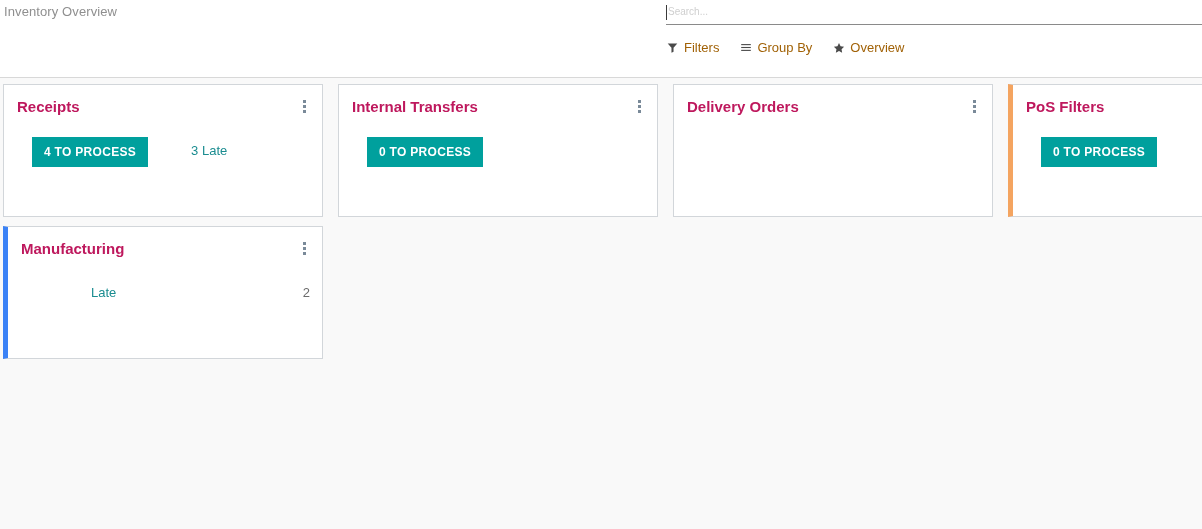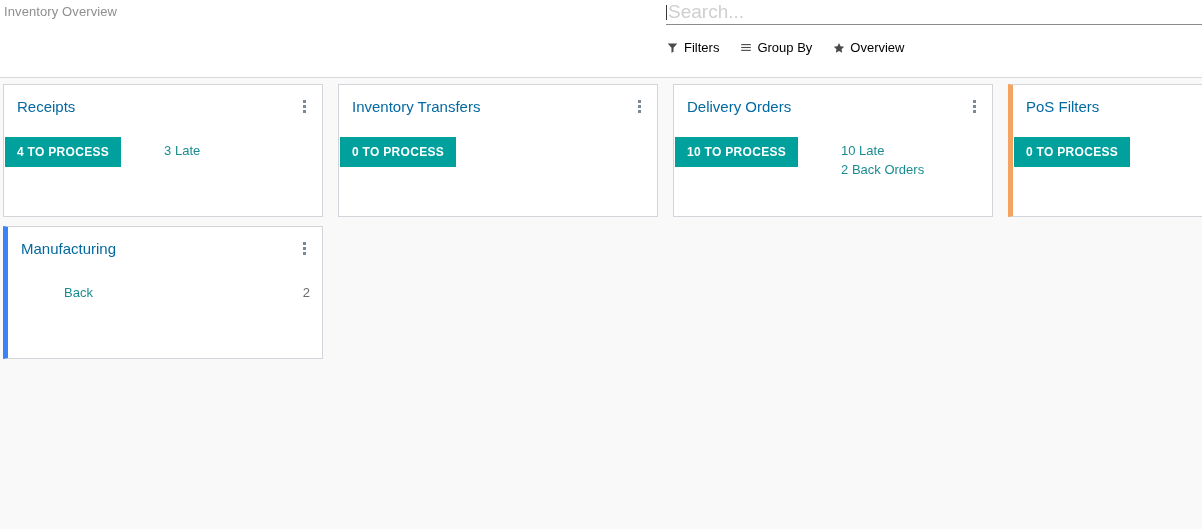--- a/index.html
+++ b/index.html
@@ -53,21 +53,21 @@
     height: 15px;
     background: #3a3a3a;
     margin-right: 1px;
     flex: 0 0 auto;
   }
   .search-input {
     border: 0;
     outline: 0;
     background: transparent;
     font-family: "Liberation Sans", sans-serif;
-    font-size: 19px;
+    font-size: 10px;
     color: #4d7c0f;
     width: 520px;
     padding: 0;
     height: 18px;
     line-height: 18px;
   }
   .search-input::placeholder {
     color: #cfcfcf;
     opacity: 1;
   }
@@ -78,21 +78,21 @@
     top: 40px;
     display: flex;
     align-items: center;
     gap: 20px;
   }
   .sb-btn {
     display: inline-flex;
     align-items: center;
     gap: 5px;
     font-size: 13px;
-    color: #000000;
+    color: #a16207;
     cursor: pointer;
     user-select: none;
     white-space: nowrap;
     font-weight: 400;
   }
   .sb-btn .ic {
     display: inline-flex;
     align-items: center;
     justify-content: center;
     width: 13px;
@@ -127,22 +127,22 @@
   }
   .card.accent-blue  { border-left: 5px solid #3b82f6; }
   .card.accent-orange{ border-left: 5px solid #f3a košt; }
   .card.accent-orange{ border-left: 5px solid #f4a460; }
 
   .card-title {
     position: absolute;
     left: 13px;
     top: 13px;
     font-size: 15px;
-    color: #0369a1;
-    font-weight: 400;
+    color: #be185d;
+    font-weight: 700;
     white-space: nowrap;
   }
   .card-menu {
     position: absolute;
     right: 12px;
     top: 13px;
     width: 12px;
     height: 16px;
     cursor: pointer;
     display: flex;
@@ -153,21 +153,21 @@
   }
   .card-menu i {
     display: block;
     width: 3px;
     height: 3px;
     background: #7a8a99;
   }
 
   .card-body {
     position: absolute;
-    left: 1px;
+    left: 28px;
     right: 12px;
     top: 52px;
     display: flex;
     align-items: flex-start;
   }
   .btn-primary {
     background: #00a09d;
     color: #ffffff;
     border: 0;
     font-family: "Liberation Sans", sans-serif;
@@ -278,46 +278,39 @@
         </div>
       <div class="card-body">
         <button class="btn-primary">4 TO PROCESS</button>
         <div class="card-aside">
           <div class="aside-line">3 Late</div>
         </div>
       </div>
     </div>
 
     <div class="card">
-      <div class="card-title">Inventory Transfers</div>
+      <div class="card-title">Internal Transfers</div>
       <div class="card-menu">
           <i></i>
           <i></i>
           <i></i>
         </div>
       <div class="card-body">
         <button class="btn-primary">0 TO PROCESS</button>
         <div class="card-aside"></div>
       </div>
     </div>
 
     <div class="card">
       <div class="card-title">Delivery Orders</div>
       <div class="card-menu">
           <i></i>
           <i></i>
           <i></i>
         </div>
-      <div class="card-body">
-        <button class="btn-primary">10 TO PROCESS</button>
-        <div class="card-aside">
-          <div class="aside-line">10 Late</div>
-          <div class="aside-line">2 Back Orders</div>
-        </div>
-      </div>
     </div>
 
     <div class="card accent-orange">
       <div class="card-title">PoS Filters</div>
 
       <div class="card-body">
         <button class="btn-primary">0 TO PROCESS</button>
         <div class="card-aside"></div>
       </div>
     </div>
@@ -330,21 +323,21 @@
       <div class="card-title">Manufacturing</div>
       <div class="card-menu">
           <i></i>
           <i></i>
           <i></i>
         </div>
       <div class="card-body">
         <div class="card-aside manu">
           <div class="aside-table">
             <div class="aside-row">
-              <span class="k">Back</span>
+              <span class="k">Late</span>
               <span class="v">2</span>
             </div>
           </div>
         </div>
       </div>
     </div>
 
   </div>
 
 </div>

